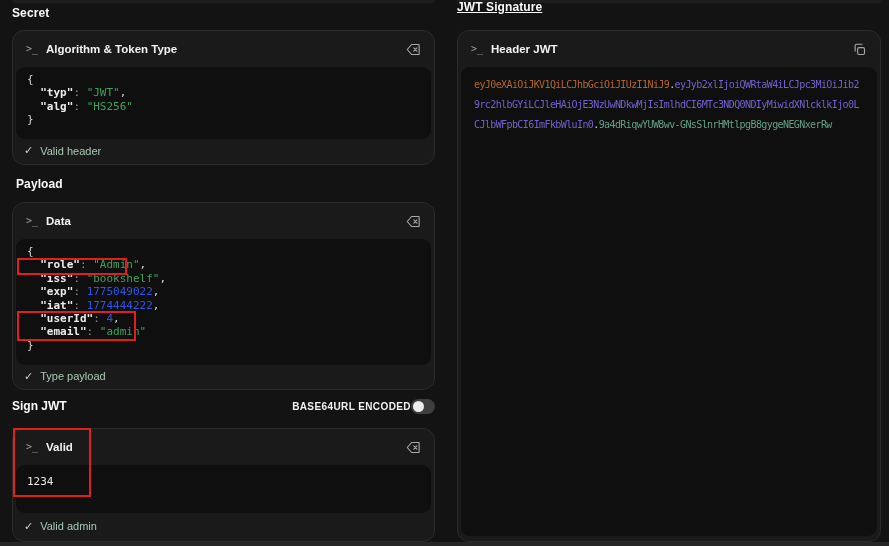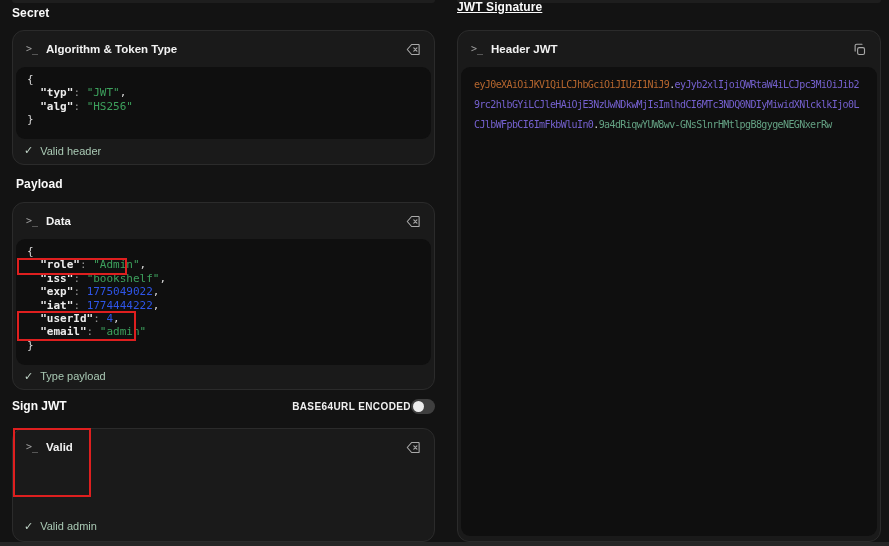--- a/index.html
+++ b/index.html
@@ -159,20 +159,21 @@
   <div class="card-head">
     <span class="prompt">&gt;_</span>
     <span class="card-title">Valid</span>
     <span class="head-icon">
       <svg width="15" height="15" viewBox="0 0 24 24" fill="none" stroke="currentColor" stroke-width="1.8" stroke-linecap="round" stroke-linejoin="round">
           <path d="M9 4h11a1 1 0 0 1 1 1v14a1 1 0 0 1-1 1H9l-7-8 7-8z"></path>
           <path d="M12.5 9.5l5 5M17.5 9.5l-5 5"></path>
         </svg>
     </span>
   </div>
+  <div class="code-area">1234</div>
   <div class="card-foot">
     <span class="check-glyph">✓</span>
     <span>Valid admin</span>
   </div>
 </div>
 
 <div class="section-label" style="left:457px;top:0;text-decoration:underline;">JWT Signature</div>
 
 <div id="jwt-card" class="card">
   <div class="card-head">

